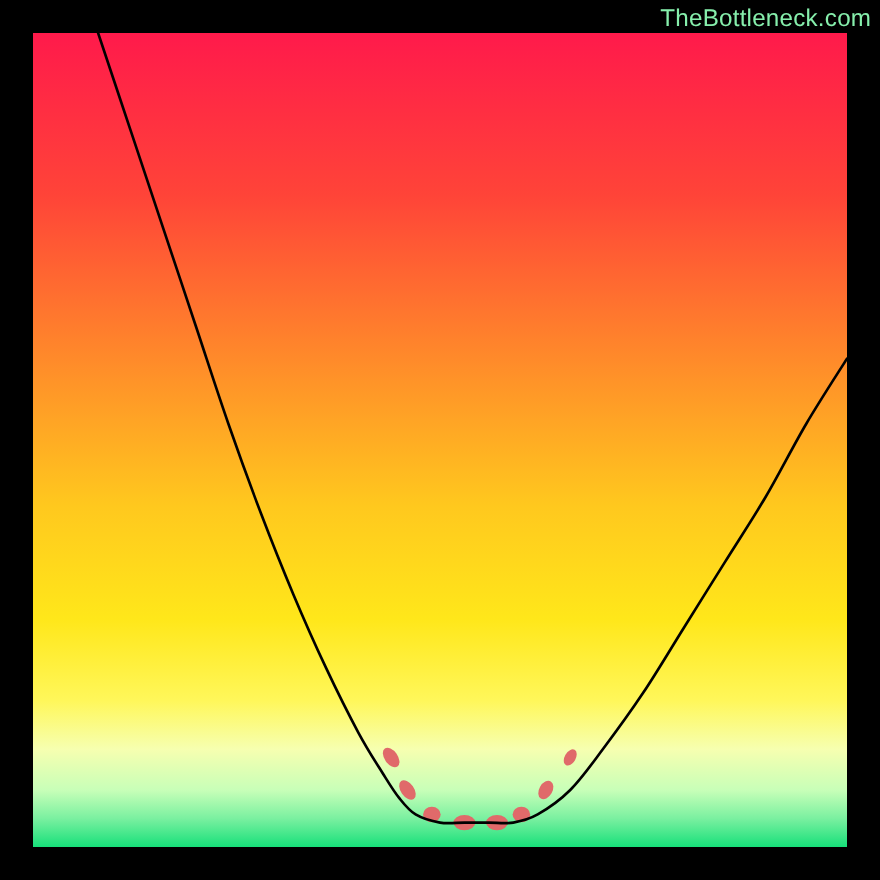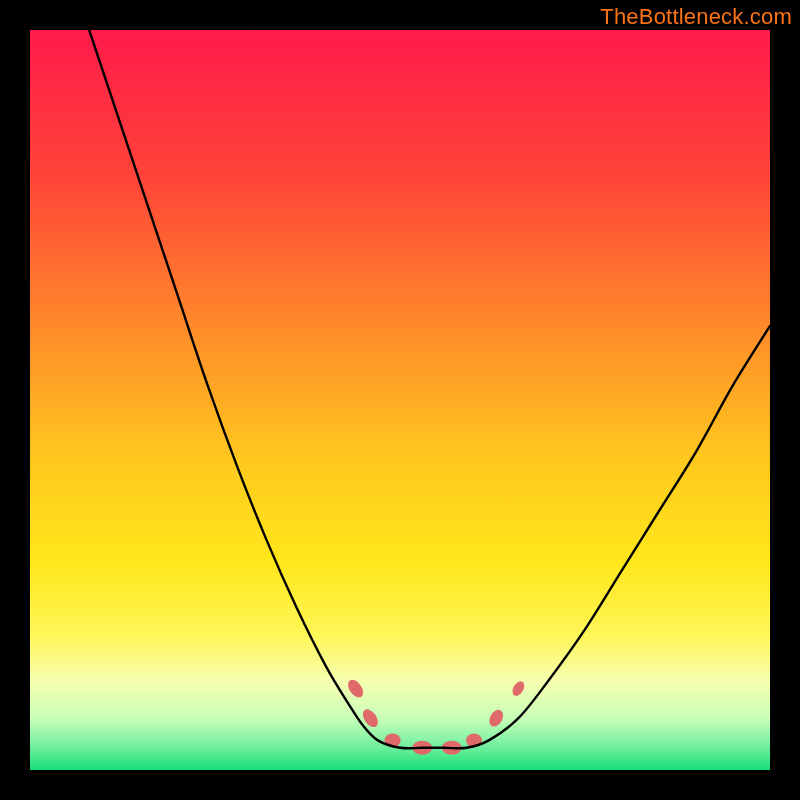--- a/index.html
+++ b/index.html
@@ -23,21 +23,21 @@
     position: absolute;
     left: 0;
     top: 0;
     width: 740px;
     height: 740px;
   }
   .watermark {
     position: absolute;
     top: 4px;
     right: 8px;
-    color: #f97316;
+    color: #86efac;
     font-size: 22px;
     font-weight: 500;
     letter-spacing: 0.2px;
     user-select: none;
   }
 </style>
 </head>
 <body>
 
 <div class="frame">

